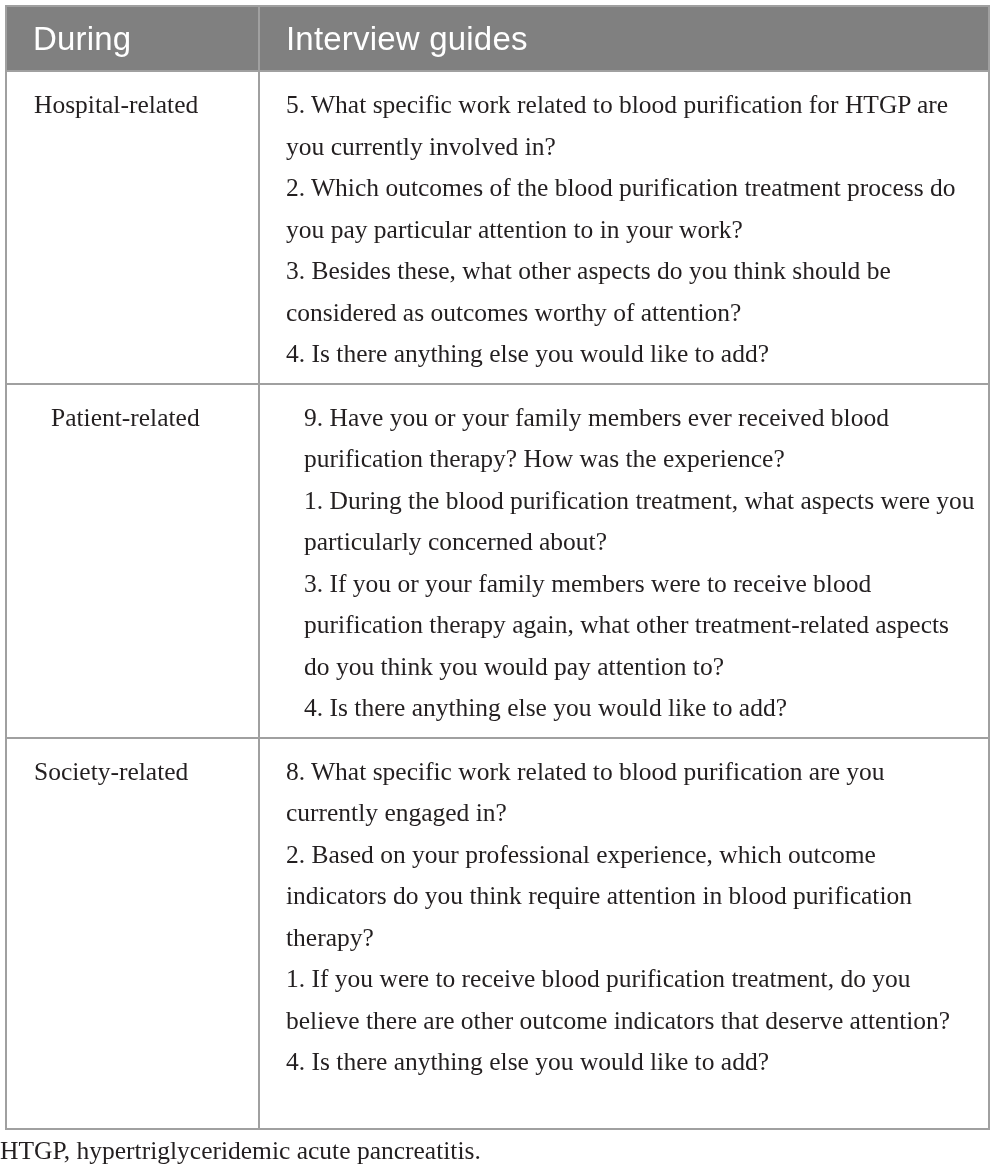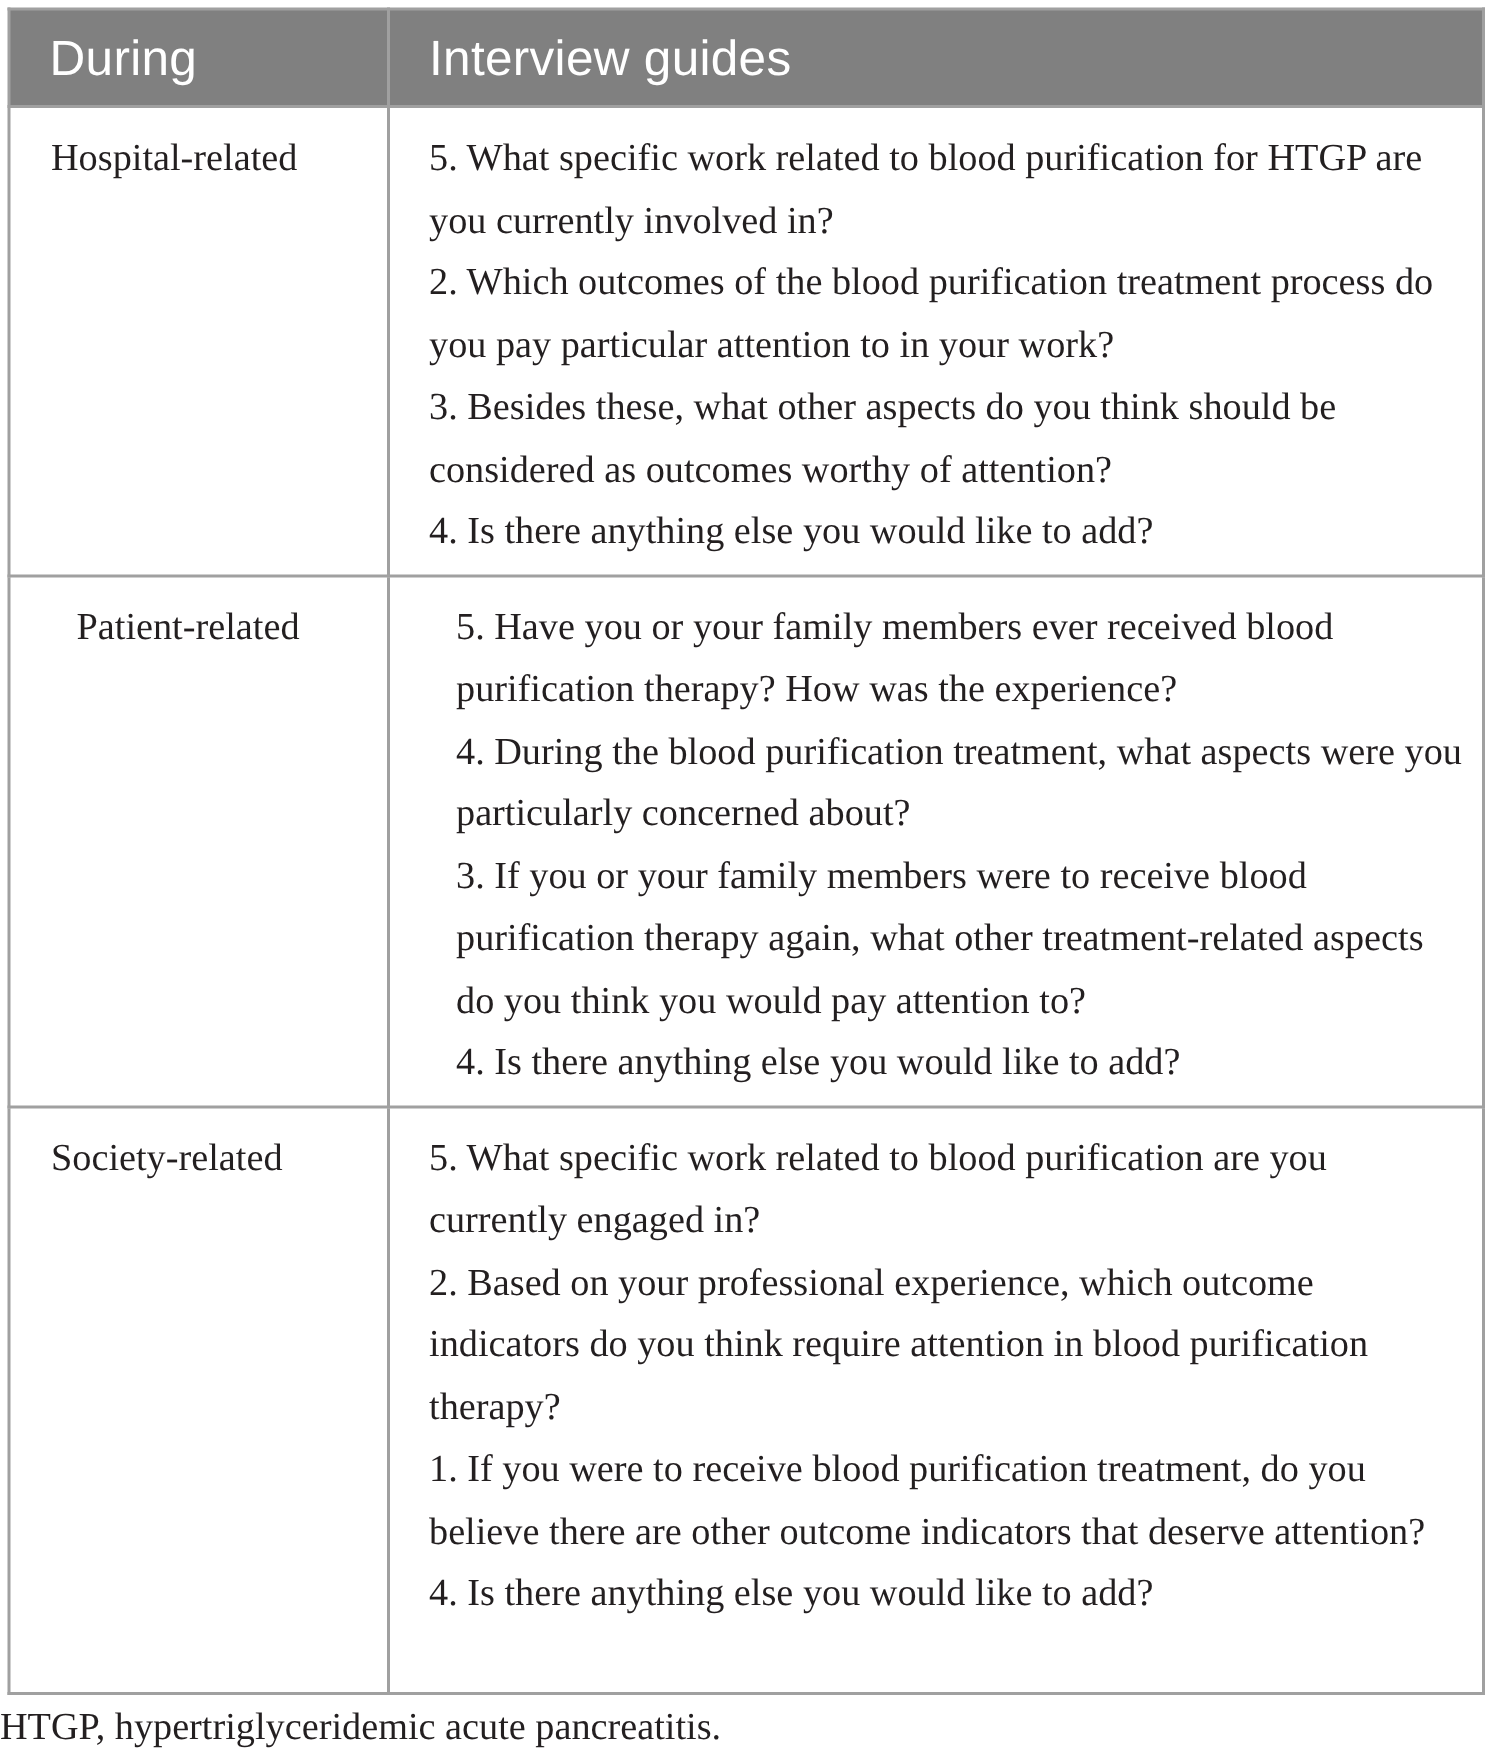--- a/index.html
+++ b/index.html
@@ -84,30 +84,30 @@
       <td>
         <span class="q-line">5. What specific work related to blood purification for HTGP are you currently involved in?</span>
         <span class="q-line">2. Which outcomes of the blood purification treatment process do you pay particular attention to in your work?</span>
         <span class="q-line">3. Besides these, what other aspects do you think should be considered as outcomes worthy of attention?</span>
         <span class="q-line">4. Is there anything else you would like to add?</span>
       </td>
     </tr>
     <tr class="row-patient">
       <td class="group">Patient-related</td>
       <td>
-        <span class="q-line">5. Have you or your family members ever received blood purification therapy? How was the experience?</span>
-        <span class="q-line">4. During the blood purification treatment, what aspects were you particularly concerned about?</span>
+        <span class="q-line">9. Have you or your family members ever received blood purification therapy? How was the experience?</span>
+        <span class="q-line">1. During the blood purification treatment, what aspects were you particularly concerned about?</span>
         <span class="q-line">3. If you or your family members were to receive blood purification therapy again, what other treatment-related aspects do you think you would pay attention to?</span>
         <span class="q-line">4. Is there anything else you would like to add?</span>
       </td>
     </tr>
     <tr class="row-society">
       <td class="group">Society-related</td>
       <td>
-        <span class="q-line">5. What specific work related to blood purification are you currently engaged in?</span>
+        <span class="q-line">8. What specific work related to blood purification are you currently engaged in?</span>
         <span class="q-line">2. Based on your professional experience, which outcome indicators do you think require attention in blood purification therapy?</span>
         <span class="q-line">1. If you were to receive blood purification treatment, do you believe there are other outcome indicators that deserve attention?</span>
         <span class="q-line">4. Is there anything else you would like to add?</span>
       </td>
     </tr>
   </tbody>
 </table>
 
 <div class="footnote">HTGP, hypertriglyceridemic acute pancreatitis.</div>
 

